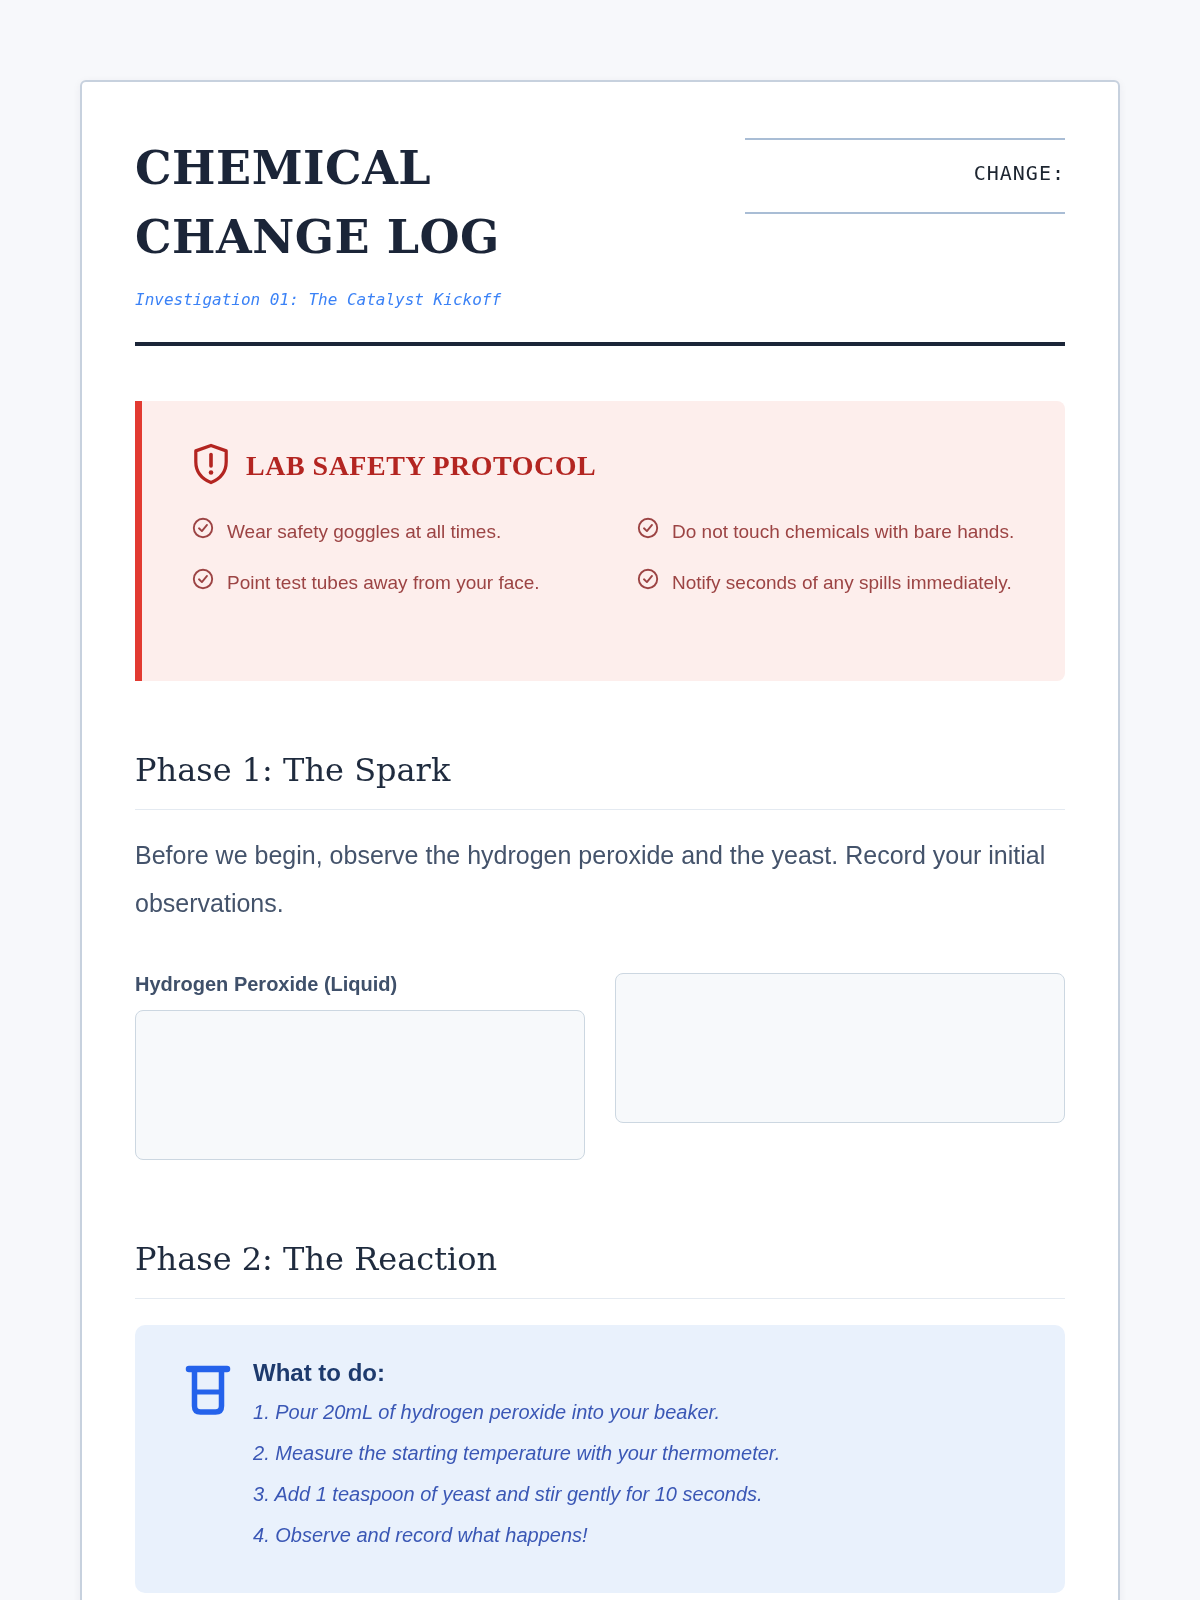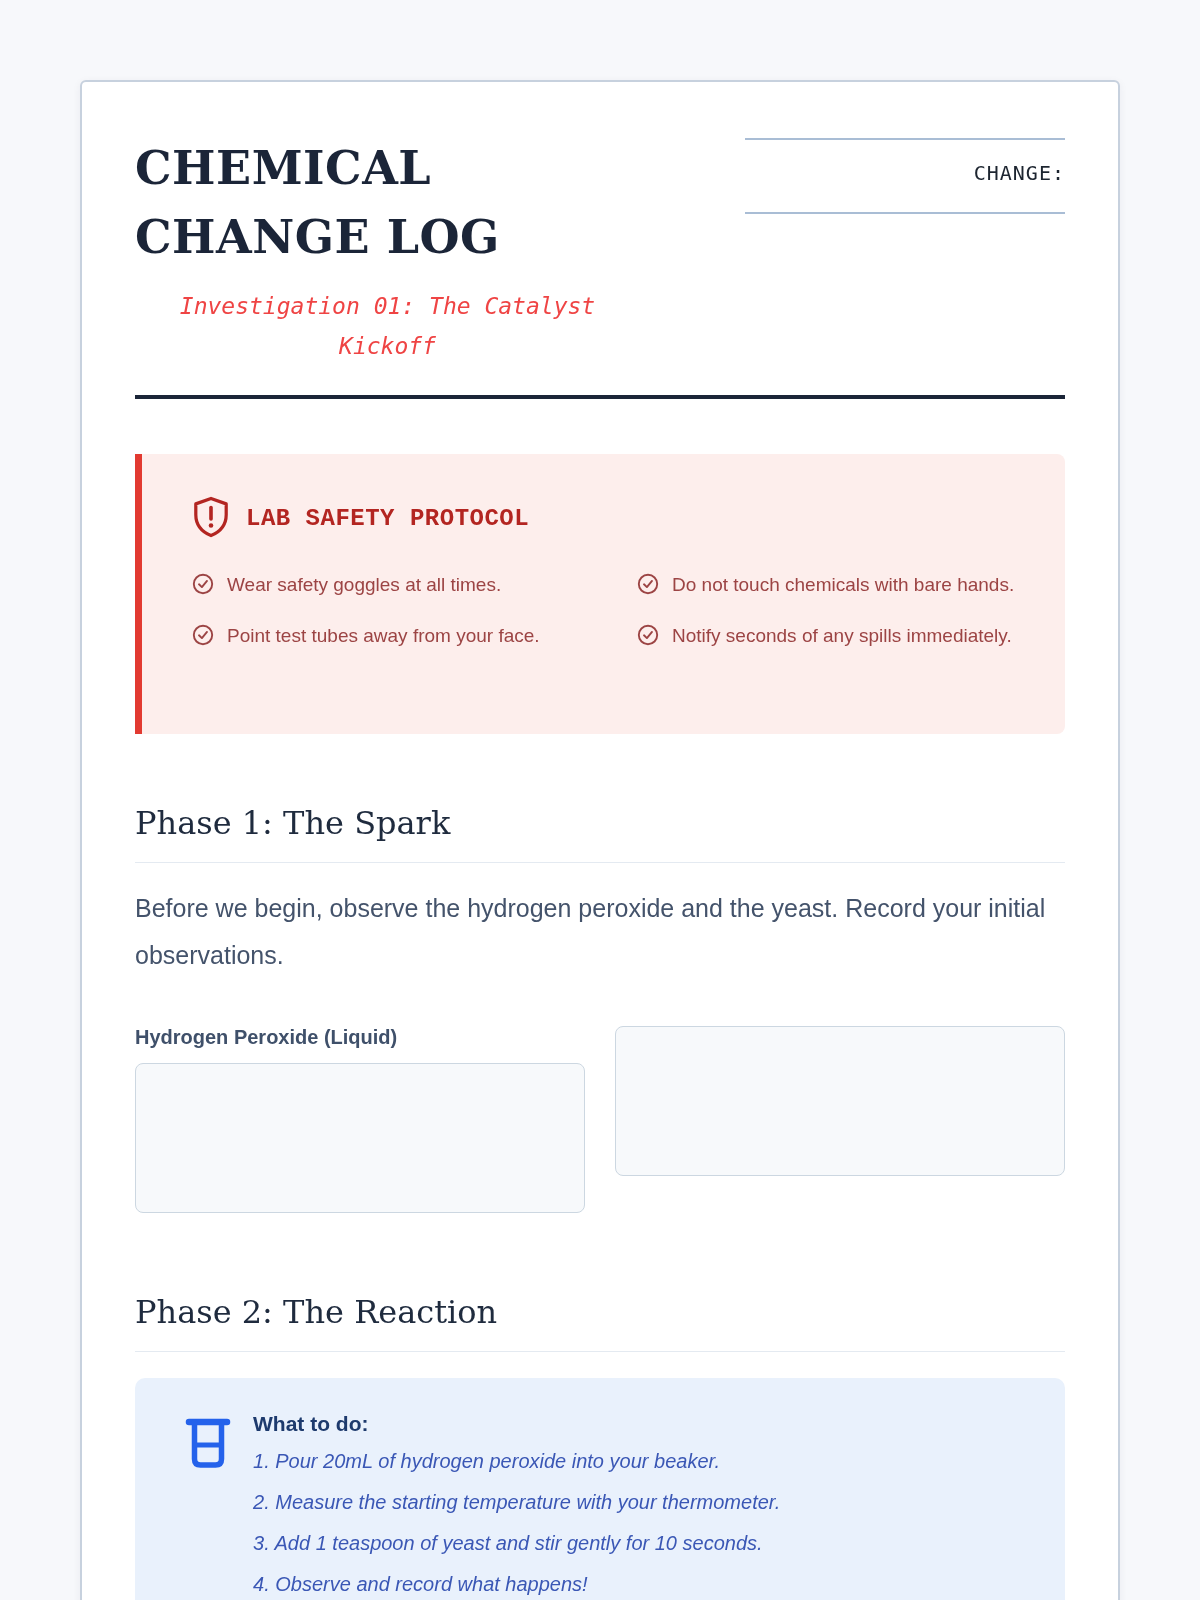--- a/index.html
+++ b/index.html
@@ -27,24 +27,23 @@
     font-weight: bold;
     font-size: 46px;
     line-height: 1.5;
     color: #1b2538;
     letter-spacing: 0.5px;
   }
   .doc-subtitle {
     margin-top: 14px;
     font-family: "DejaVu Sans Mono", monospace;
     font-style: italic;
-    font-size: 23px;
+    font-size: 16px;
     line-height: 1.75;
-    color: #ef4444;
-    text-align: center;
+    color: #3b82f6;
   }
   .id-fields { width: 320px; padding-top: 4px; }
   .id-field { margin-bottom: 21px; }
   .id-field-label {
     text-align: right;
     font-family: "DejaVu Sans Mono", monospace;
     font-size: 20px;
     letter-spacing: 1px;
     color: #1d2530;
     margin-bottom: 27px;
@@ -58,34 +57,34 @@
   .safety-box {
     margin-top: 55px;
     background: #fdeeec;
     border-left: 7px solid #e23a31;
     border-radius: 0 8px 8px 0;
     padding: 42px 38px 40px 50px;
     height: 280px;
   }
   .safety-header { display: flex; align-items: center; gap: 16px; }
   .safety-title {
-    font-family: Liberation Mono, monospace;
-    font-weight: bold;
-    font-size: 24px;
+    font-family: Liberation Serif, serif;
+    font-weight: bold;
+    font-size: 28px;
     letter-spacing: 0.5px;
     color: #b32521;
   }
   .safety-grid {
     margin-top: 28px;
     display: grid;
     grid-template-columns: 1fr 1fr;
     column-gap: 55px;
     row-gap: 22px;
   }
-  .safety-item { display: flex; align-items: flex-end; gap: 13px; }
+  .safety-item { display: flex; align-items: flex-start; gap: 13px; }
   .safety-item-text {
     font-size: 19px;
     line-height: 1.55;
     color: #9c4444;
   }
   
   .section-title {
     font-family: "DejaVu Serif", serif;
     font-weight: 500;
     font-size: 32px;
@@ -125,21 +124,21 @@
     margin-top: 26px;
     background: #e9f1fc;
     border-radius: 10px;
     padding: 34px 40px 30px 50px;
     display: flex;
     gap: 22px;
   }
   .beaker-wrap { padding-top: 2px; }
   .instruction-title {
     font-weight: bold;
-    font-size: 21px;
+    font-size: 24px;
     color: #1d3a6d;
     margin-bottom: 12px;
   }
   ol.steps { list-style: none; counter-reset: step; }
   ol.steps li {
     counter-increment: step;
     font-size: 20px;
     color: #3a57b5;
     line-height: 1.3;
     margin-bottom: 15px;

